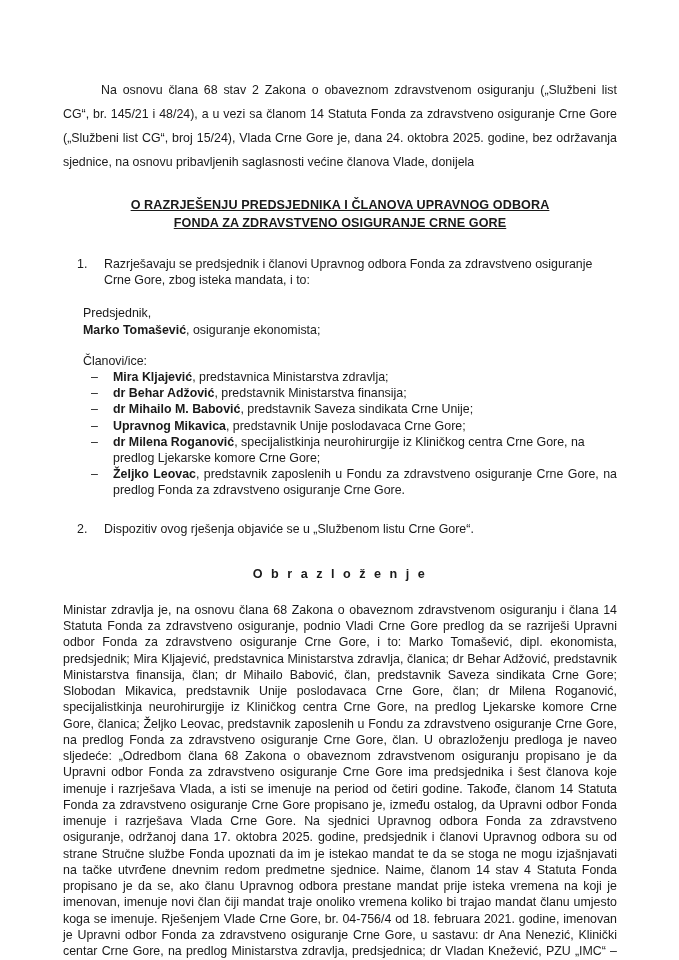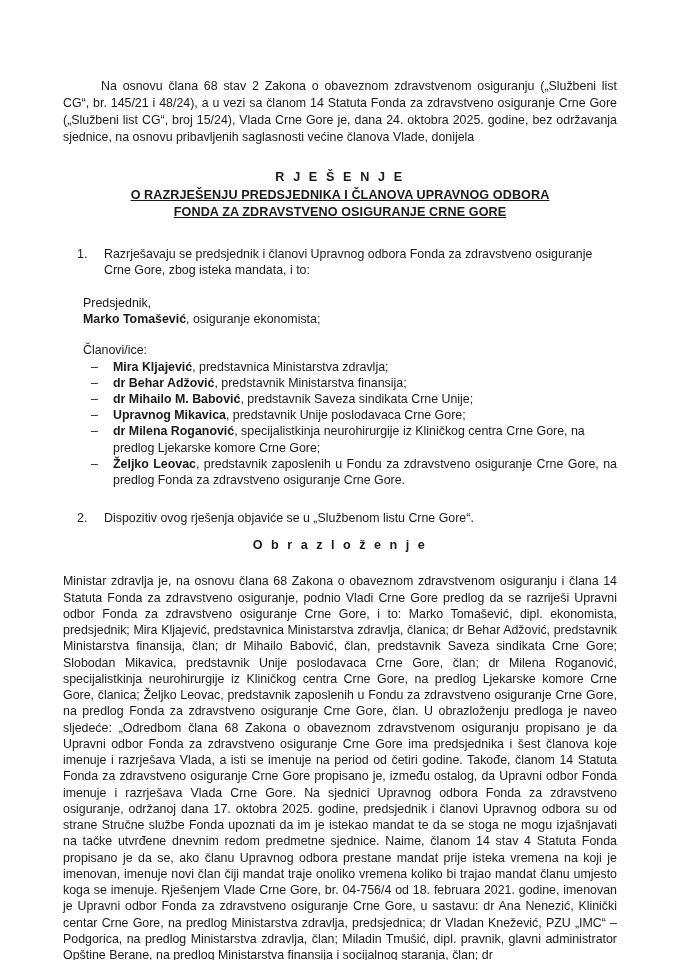--- a/index.html
+++ b/index.html
@@ -24,21 +24,21 @@
     position: absolute;
     left: 63px;
     top: 78px;
     width: 554px;
   }
   p, div.line {
     margin: 0;
   }
   .para {
     font-size: 12.4px;
-    line-height: 17px;
+    line-height: 24px;
     text-align: justify;
     text-justify: inter-word;
     margin: 0;
   }
   .para.indent {
     text-indent: 38px;
   }
   .title-block {
     margin-top: 23px;
     text-align: center;
@@ -107,21 +107,21 @@
     font-size: 12.4px;
     line-height: 16.2px;
     text-align: left;
   }
   .numbered2 .num {
     position: absolute;
     left: 14px;
     top: 0;
   }
   .obrazlozenje {
-    margin-top: 12px;
+    margin-top: 30px;
     text-align: center;
     font-weight: bold;
     font-size: 12.6px;
     letter-spacing: 2.5px;
   }
   .body-para {
     margin-top: 21px;
     font-size: 12.4px;
     line-height: 16.25px;
     text-align: justify;
@@ -132,21 +132,20 @@
 </style>
 </head>
 <body>
 
 <div class="page">
   <div class="content">
 
     <p class="para indent">Na osnovu člana 68 stav 2 Zakona o obaveznom zdravstvenom osiguranju („Službeni list CG“, br. 145/21 i 48/24), a u vezi sa članom 14 Statuta Fonda za zdravstveno osiguranje Crne Gore („Službeni list CG“, broj 15/24), Vlada Crne Gore je, dana 24. oktobra 2025. godine, bez održavanja sjednice, na osnovu pribavljenih saglasnosti većine članova Vlade, donijela</p>
 
     <div class="title-block">
-      <div class="title-main">R J E Š E N J E</div>
       <div class="title-sub">O  RAZRJEŠENJU PREDSJEDNIKA I ČLANOVA UPRAVNOG ODBORA</div>
       <div class="title-sub">FONDA ZA ZDRAVSTVENO OSIGURANJE CRNE GORE</div>
     </div>
 
     <div class="numbered">
       <span class="num">1.</span>
       <span>Razrješavaju se predsjednik i članovi Upravnog odbora Fonda za zdravstveno osiguranje Crne Gore, zbog isteka mandata, i to:</span>
     </div>
 
     <div class="spacer-12"></div>

